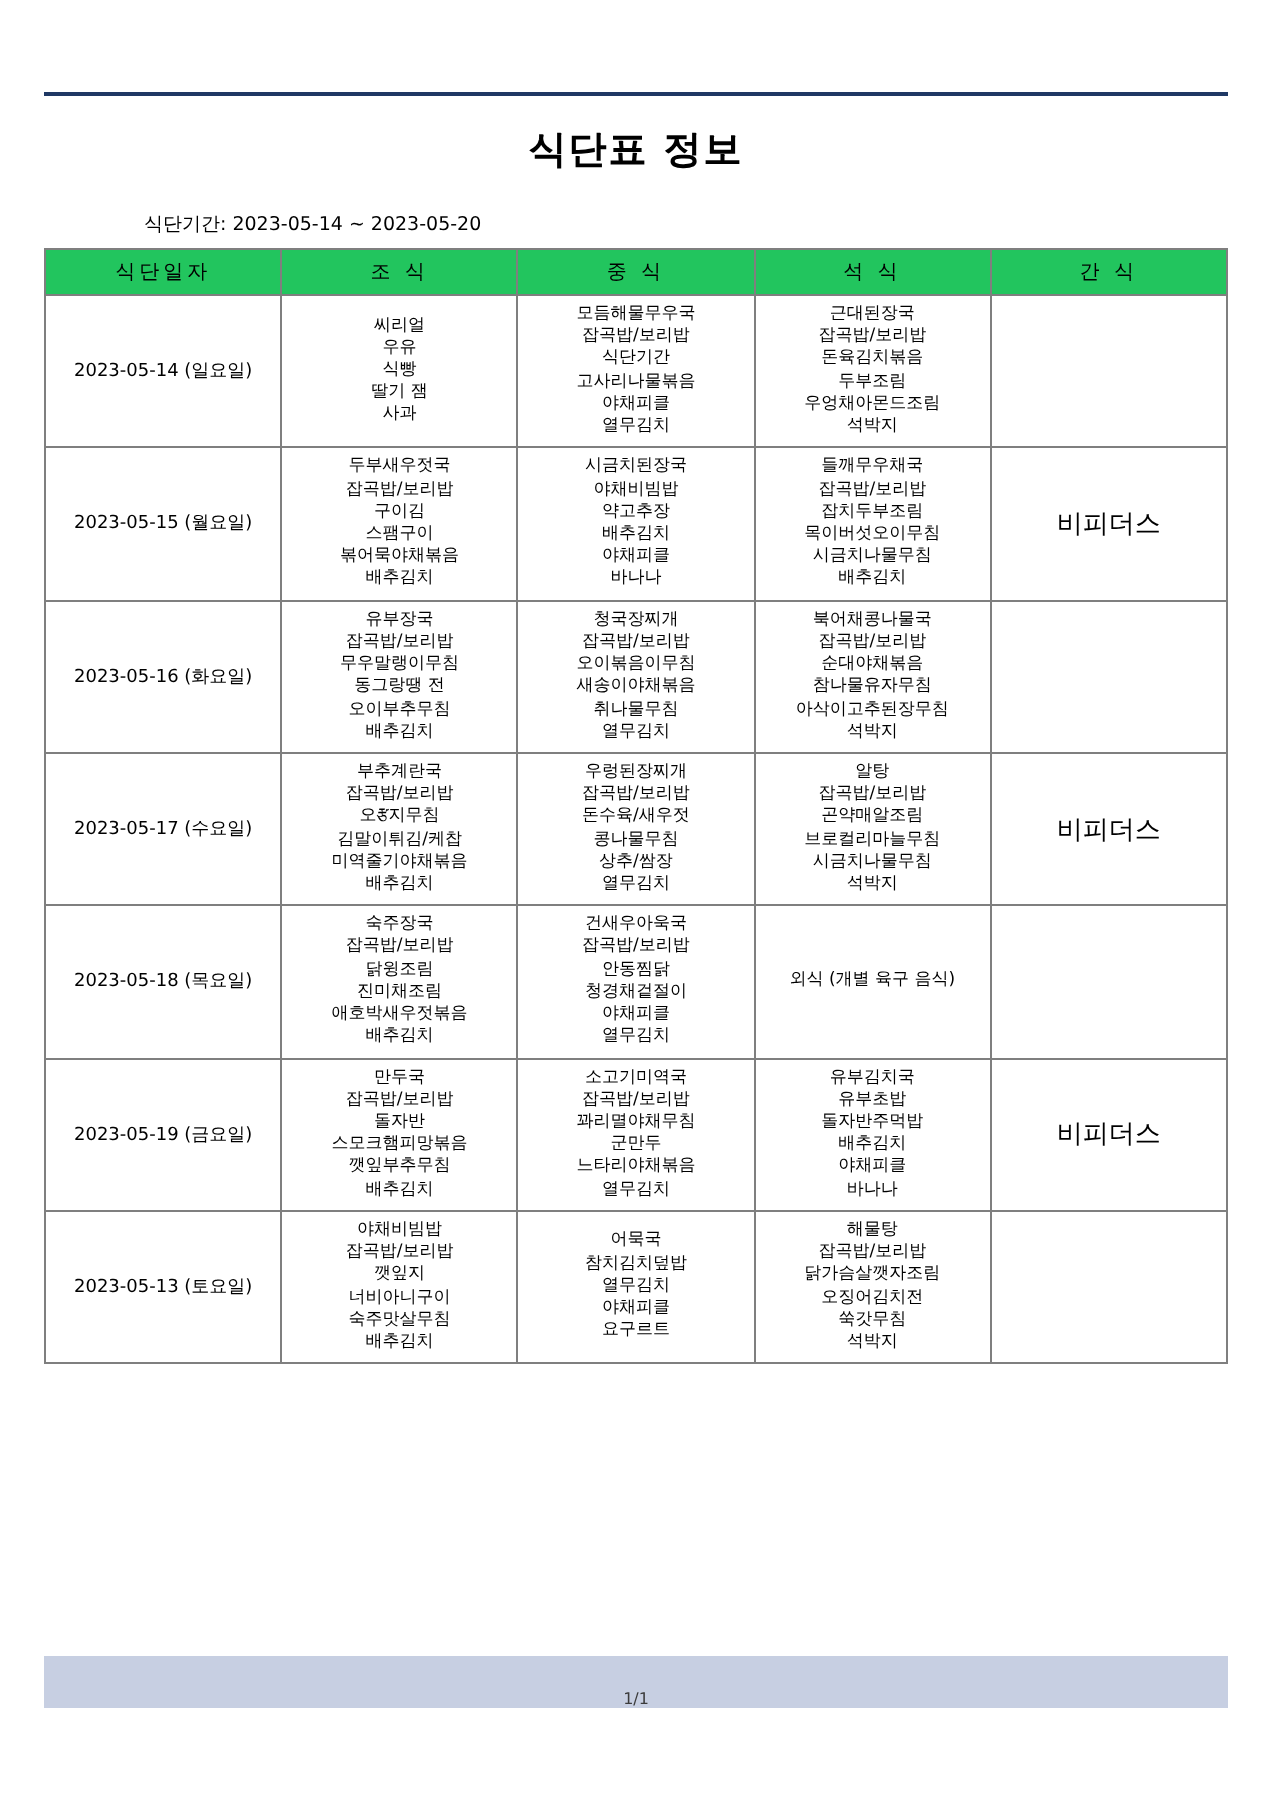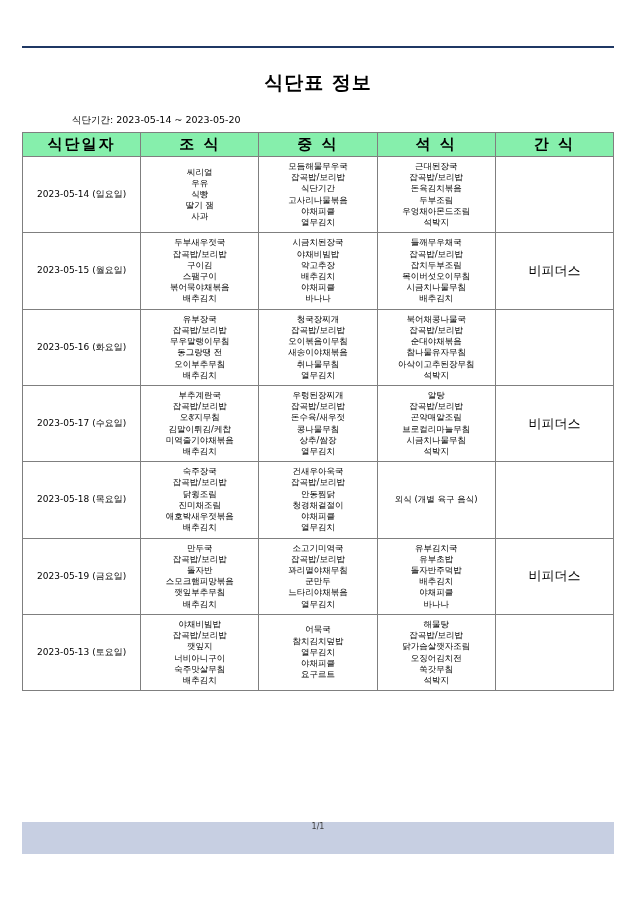--- a/index.html
+++ b/index.html
@@ -13,21 +13,21 @@
     font-family: "DejaVu Sans", "Liberation Sans", sans-serif;
     color: #000;
     position: relative;
     overflow: hidden;
   }
   .page {
     position: relative;
     width: 636px;
     height: 900px;
     box-sizing: border-box;
-    padding: 8px 22px;
+    padding: 0 22px;
   }
   .top-rule {
     position: absolute;
     left: 22px;
     right: 22px;
     top: 46px;
     height: 2px;
     background: #1f3864;
   }
   .doc-title {
@@ -51,23 +51,23 @@
     border-collapse: collapse;
     width: 100%;
     table-layout: fixed;
   }
   table.menu th, table.menu td {
     border: 1px solid #7f7f7f;
     text-align: center;
     vertical-align: middle;
   }
   table.menu thead th {
-    background: #86efac;
-    font-size: 15px;
-    font-weight: bold;
+    background: #22c55e;
+    font-size: 10px;
+    font-weight: normal;
     letter-spacing: 2px;
     height: 18px;
     padding: 2px 0;
   }
   td.date-cell {
     font-size: 9px;
     width: 96px;
     letter-spacing: 0px;
     padding: 3px 0;
   }
@@ -83,24 +83,24 @@
   }
   .meal-line {
     display: block;
     white-space: nowrap;
   }
   .footer-band {
     position: absolute;
     left: 22px;
     right: 22px;
     bottom: 46px;
-    height: 32px;
+    height: 26px;
     background: #c7cfe2;
     display: flex;
-    align-items: flex-start;
+    align-items: flex-end;
     justify-content: center;
   }
   .footer-page {
     font-size: 8px;
     color: #3b3b3b;
   }
 </style>
 </head>
 <body>
 

